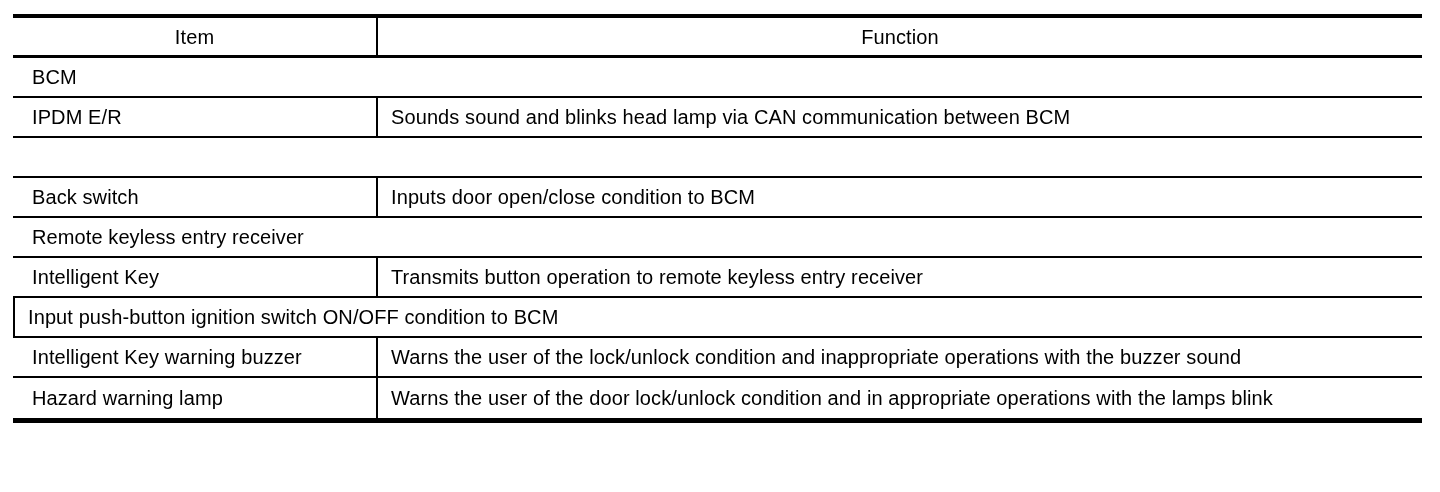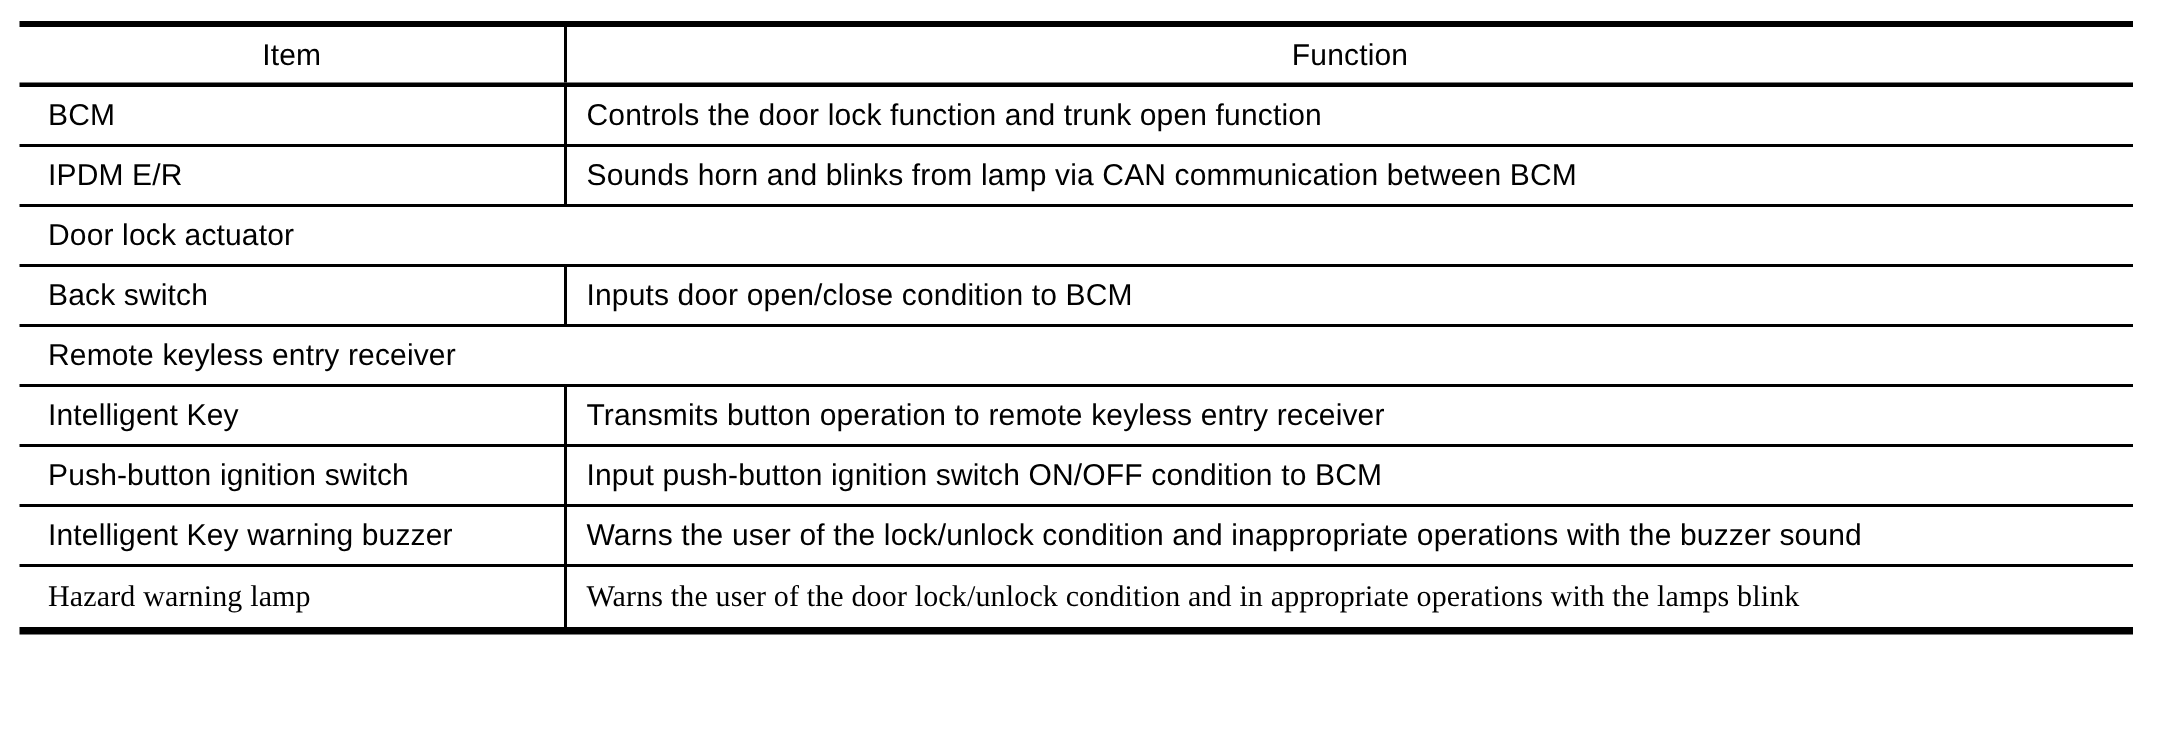--- a/index.html
+++ b/index.html
@@ -18,21 +18,21 @@
     color: #000;
     font-size: 20px;
     line-height: 1;
   }
   .trow {
     display: flex;
     height: 40px;
     border-bottom: 2px solid #000;
   }
   .trow.header { border-bottom: 3px solid #000; }
-  .trow.last { border-bottom: none; font-family: Liberation Serif, serif; }
+  .trow.last { border-bottom: none; }
   .cell {
     display: flex;
     align-items: center;
     white-space: nowrap;
     overflow: hidden;
     letter-spacing: 0.1px;
   }
   .cell.item { width: 363px; flex: none; padding-left: 19px; }
   .cell.func { flex: 1; border-left: 2px solid #000; padding-left: 13px; }
   .trow.header .cell { justify-content: center; padding-left: 0; }
@@ -42,49 +42,46 @@
 
 <div class="doc-table">
 
   <div class="trow header">
     <div class="cell item">Item</div>
     <div class="cell func">Function</div>
   </div>
 
   <div class="trow">
     <div class="cell item">BCM</div>
-    <div class="cell func">Controls the door lock function and trunk open function</div>
   </div>
 
   <div class="trow">
     <div class="cell item">IPDM E/R</div>
-    <div class="cell func">Sounds horn and blinks from lamp via CAN communication between BCM</div>
+    <div class="cell func">Sounds sound and blinks head lamp via CAN communication between BCM</div>
   </div>
 
   <div class="trow">
-    <div class="cell item">Door lock actuator</div>
   </div>
 
   <div class="trow">
     <div class="cell item">Back switch</div>
     <div class="cell func">Inputs door open/close condition to BCM</div>
   </div>
 
   <div class="trow">
     <div class="cell item">Remote keyless entry receiver</div>
   </div>
 
   <div class="trow">
     <div class="cell item">Intelligent Key</div>
     <div class="cell func">Transmits button operation to remote keyless entry receiver</div>
   </div>
 
 
   <div class="trow">
-    <div class="cell item">Push-button ignition switch</div>
     <div class="cell func">Input push-button ignition switch ON/OFF condition to BCM</div>
   </div>
 
   <div class="trow">
     <div class="cell item">Intelligent Key warning buzzer</div>
     <div class="cell func">Warns the user of the lock/unlock condition and inappropriate operations with the buzzer sound</div>
   </div>
 
   <div class="trow last">
     <div class="cell item">Hazard warning lamp</div>

